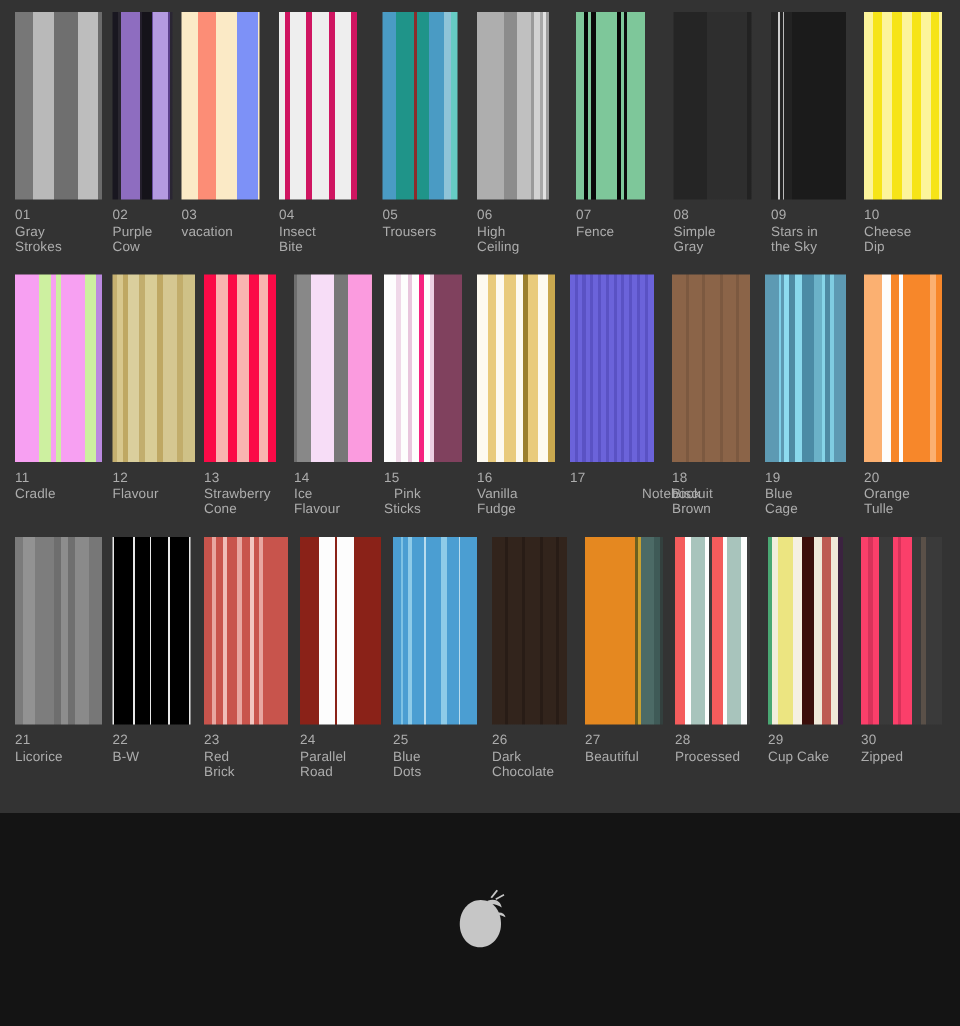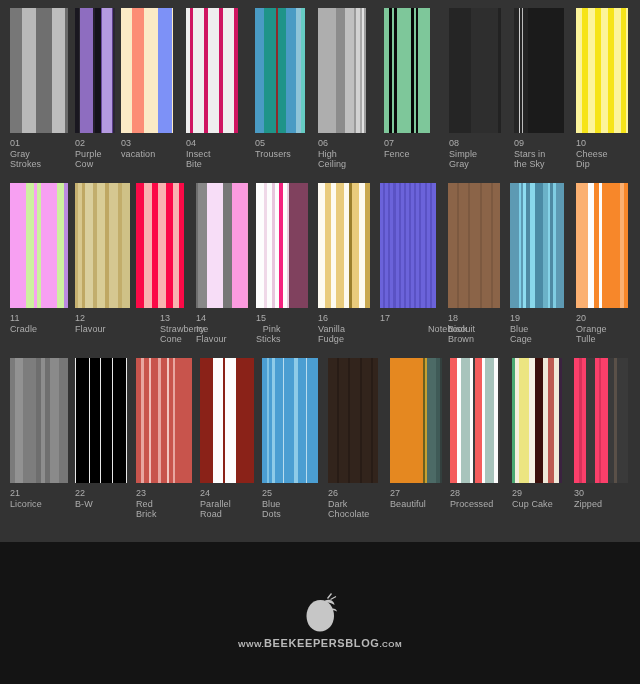--- a/index.html
+++ b/index.html
@@ -155,21 +155,21 @@
         <div class="pattern-cell" style="left: 10px; width: 58px;">
           <div class="swatch" style="left: 0px; width: 58px; background: linear-gradient(to right, rgb(247, 160, 242) 0%, rgb(247, 160, 242) 27.586%, rgb(205, 240, 160) 27.586%, rgb(205, 240, 160) 41.379%, rgb(247, 160, 242) 41.379%, rgb(247, 160, 242) 46.552%, rgb(205, 240, 160) 46.552%, rgb(205, 240, 160) 53.448%, rgb(247, 160, 242) 53.448%, rgb(247, 160, 242) 81.034%, rgb(205, 240, 160) 81.034%, rgb(205, 240, 160) 93.103%, rgb(187, 138, 224) 93.103%, rgb(187, 138, 224) 100%);"></div>
           <div class="caption" style="left: 0px; color: rgb(173, 173, 173);"><div>11</div><div style="white-space: pre-line;">Cradle</div></div>
         </div>
         <div class="pattern-cell" style="left: 75px; width: 55px;">
           <div class="swatch" style="left: 0px; width: 55px; background: linear-gradient(to right, rgb(197, 176, 112) 0%, rgb(197, 176, 112) 5.455%, rgb(216, 200, 142) 5.455%, rgb(216, 200, 142) 12.727%, rgb(191, 168, 99) 12.727%, rgb(191, 168, 99) 18.182%, rgb(218, 207, 157) 18.182%, rgb(218, 207, 157) 32.727%, rgb(194, 174, 109) 32.727%, rgb(194, 174, 109) 40%, rgb(217, 205, 150) 40%, rgb(217, 205, 150) 54.545%, rgb(191, 168, 99) 54.545%, rgb(191, 168, 99) 61.818%, rgb(213, 199, 145) 61.818%, rgb(213, 199, 145) 78.182%, rgb(194, 173, 107) 78.182%, rgb(194, 173, 107) 85.455%, rgb(207, 193, 135) 85.455%, rgb(207, 193, 135) 100%);"></div>
           <div class="caption" style="left: 0px; color: rgb(173, 173, 173);"><div>12</div><div style="white-space: pre-line;">Flavour</div></div>
         </div>
         <div class="pattern-cell" style="left: 136px; width: 48px;">
           <div class="swatch" style="left: 0px; width: 48px; background: linear-gradient(to right, rgb(251, 10, 71) 0%, rgb(251, 10, 71) 16.667%, rgb(249, 179, 176) 16.667%, rgb(249, 179, 176) 33.333%, rgb(251, 10, 71) 33.333%, rgb(251, 10, 71) 45.833%, rgb(249, 179, 176) 45.833%, rgb(249, 179, 176) 62.5%, rgb(251, 10, 71) 62.5%, rgb(251, 10, 71) 77.083%, rgb(249, 179, 176) 77.083%, rgb(249, 179, 176) 89.583%, rgb(251, 10, 71) 89.583%, rgb(251, 10, 71) 100%);"></div>
-          <div class="caption" style="left: 0px; color: rgb(173, 173, 173); margin-left: 24px;"><div>13</div><div style="white-space: pre-line;">Strawberry
+          <div class="caption" style="left: 0px; color: rgb(173, 173, 173);"><div>13</div><div style="white-space: pre-line;">Strawberry
 Cone</div></div>
         </div>
         <div class="pattern-cell" style="left: 196px; width: 52px;">
           <div class="swatch" style="left: 0px; width: 52px; background: linear-gradient(to right, rgb(110, 110, 110) 0%, rgb(110, 110, 110) 3.846%, rgb(136, 136, 136) 3.846%, rgb(136, 136, 136) 21.154%, rgb(247, 221, 247) 21.154%, rgb(247, 221, 247) 51.923%, rgb(119, 119, 119) 51.923%, rgb(119, 119, 119) 69.231%, rgb(251, 155, 223) 69.231%, rgb(251, 155, 223) 98.077%, rgb(247, 160, 208) 98.077%, rgb(247, 160, 208) 100%);"></div>
           <div class="caption" style="left: 0px; color: rgb(173, 173, 173);"><div>14</div><div style="white-space: pre-line;">Ice
 Flavour</div></div>
         </div>
         <div class="pattern-cell" style="left: 256px; width: 52px;">
           <div class="swatch" style="left: 0px; width: 52px; background: linear-gradient(to right, rgb(253, 253, 253) 0%, rgb(253, 253, 253) 15.385%, rgb(239, 216, 232) 15.385%, rgb(239, 216, 232) 21.154%, rgb(253, 253, 253) 21.154%, rgb(253, 253, 253) 30.769%, rgb(232, 198, 221) 30.769%, rgb(232, 198, 221) 36.538%, rgb(253, 253, 253) 36.538%, rgb(253, 253, 253) 44.231%, rgb(245, 34, 127) 44.231%, rgb(245, 34, 127) 51.923%, rgb(253, 253, 253) 51.923%, rgb(253, 253, 253) 59.615%, rgb(236, 207, 226) 59.615%, rgb(236, 207, 226) 63.462%, rgb(128, 65, 94) 63.462%, rgb(128, 65, 94) 100%);"></div>
           <div class="caption" style="left: 0px; color: rgb(173, 173, 173);"><div>15</div><div style="white-space: pre-line; text-align: right;">Pink
@@ -249,18 +249,15 @@
   </div>
 
   <div id="footer" style="background: rgb(20, 20, 20);">
     <svg id="bee-logo" viewBox="0 0 46 42" xmlns="http://www.w3.org/2000/svg">
       <path d="M23.5 8 C32 8 37 15.5 37 24 C37 32.5 31 39.5 23 39.5 C15 39.5 9.5 32.5 9.5 24 C9.5 15.5 15 8 23.5 8 Z" fill="#c6c6c6"></path>
       <path d="M28 8.5 C33 6.5 37 9 37.5 13 C34.5 11 31 10 28.5 11 Z" fill="#c6c6c6"></path>
       <path d="M33 17 C36.5 15.5 39.5 17 40 19.5 C37.5 18 35 17.8 33.5 18.6 Z" fill="#c6c6c6"></path>
       <path d="M30.5 6.5 L34.5 1.5" stroke="#c6c6c6" stroke-width="1.3" fill="none"></path>
       <path d="M33.5 7.5 L39 4.5" stroke="#c6c6c6" stroke-width="1.1" fill="none"></path>
     </svg>
-    <div id="footer-url">
-      <span class="small">WWW.</span><span>BEEKEEPERSBLOG</span><span class="small">.COM</span>
-    </div>
   </div>
 
 </div>
 
 </body></html>

